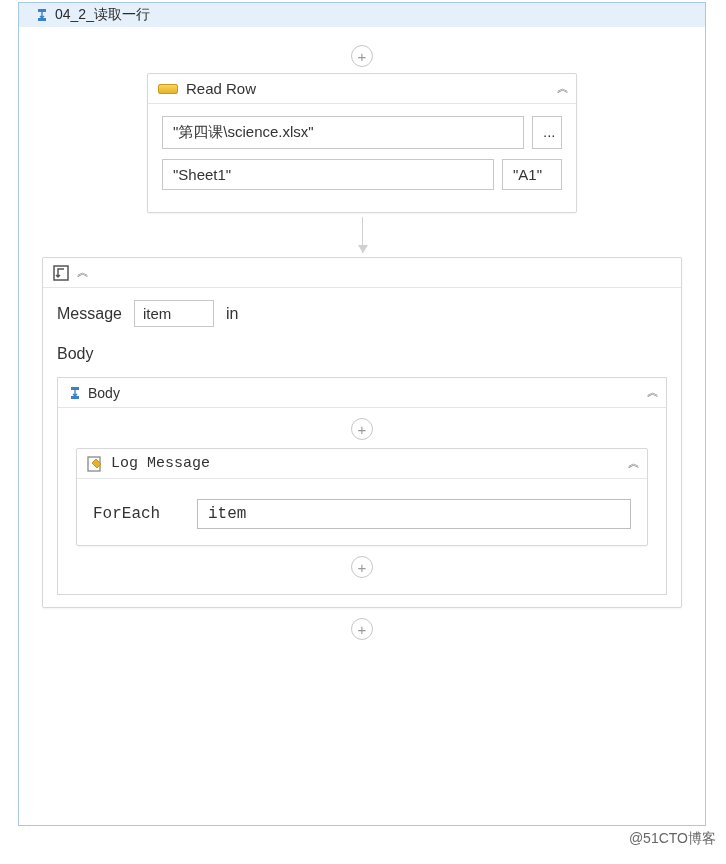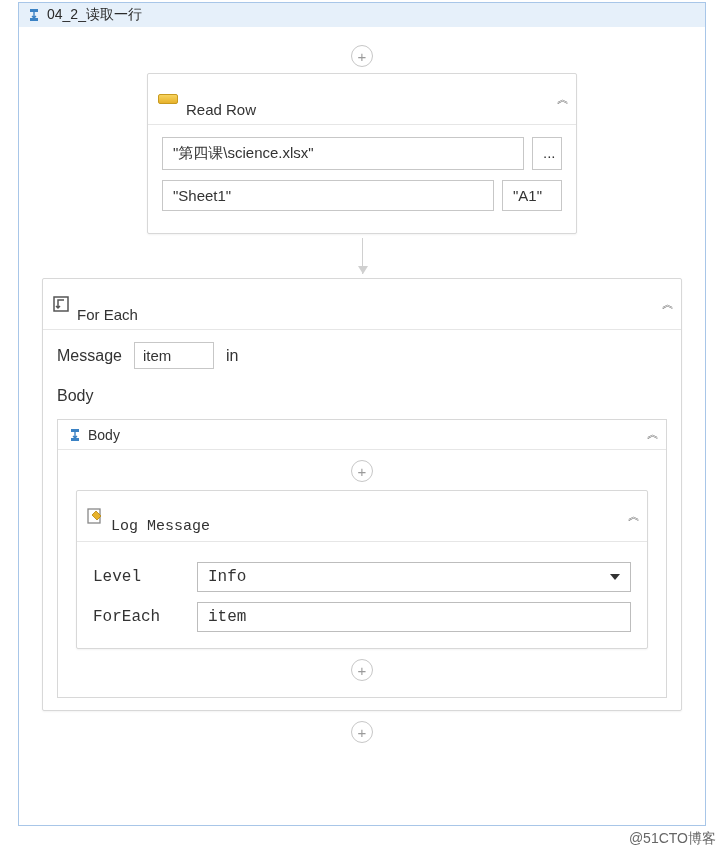--- a/index.html
+++ b/index.html
@@ -18,21 +18,21 @@
     position: absolute;
     left: 18px;
     top: 2px;
     width: 688px;
     height: 824px;
     display: flex;
     flex-direction: column;
   }
   .outer-header {
     background: #e6f0fa;
-    padding: 3px 8px;
+    padding: 3px 16px;
     display: flex;
     align-items: center;
     gap: 6px;
     color: #2a2a2a;
   }
   .sequence-icon {
     width: 14px; height: 14px;
     display: inline-flex; align-items:center; justify-content:center;
   }
   .outer-body {
@@ -64,21 +64,21 @@
   .card-narrow { width: 430px; }
   .card-mid   { width: 640px; }
   .card-header {
     display: flex;
     align-items: center;
     gap: 8px;
     padding: 6px 10px;
     border-bottom: 1px solid #e6e6e6;
     font-size: 15px;
   }
-  .card-header .title { flex: 1; margin-top: 21px; }
+  .card-header .title { flex: 1; }
   .collapse-icon {
     color: #777;
     font-size: 12px;
     letter-spacing: -3px;
   }
   .card-body { padding: 12px 14px; }
   .input-box {
     border: 1px solid #c7c7c7;
     padding: 6px 10px;
     font-size: 15px;
@@ -202,21 +202,20 @@
     <div class="connector"></div>
 
     <div class="card card-mid">
       <div class="card-header">
         <span class="icon-foreach">
           <svg width="16" height="16" viewBox="0 0 16 16">
             <rect x="1" y="1" width="14" height="14" fill="none" stroke="#555" stroke-width="1.5"></rect>
             <path d="M11 4 L5 4 L5 12 M3 10 L5 12 L7 10" stroke="#555" stroke-width="1.5" fill="none"></path>
           </svg>
         </span>
-        <span class="title">For Each</span>
         <span class="collapse-icon">︽</span>
       </div>
       <div class="card-body">
         <div class="foreach-row">
           <span>Message</span>
           <div class="input-box small">item</div>
           <span>in</span>
         </div>
         <div class="body-label">Body</div>
 
@@ -242,27 +241,20 @@
                   <svg width="16" height="16" viewBox="0 0 16 16">
                     <rect x="1" y="1" width="12" height="14" fill="none" stroke="#888" stroke-width="1.3"></rect>
                     <path d="M9 3 L14 8 L10 12 L5 7 Z" fill="#e7b22b" stroke="#b8860b" stroke-width="0.8"></path>
                   </svg>
                 </span>
                 <span class="title">Log Message</span>
                 <span class="collapse-icon">︽</span>
               </div>
               <div class="log-body">
                 <div class="form-row">
-                  <label>Level</label>
-                  <div class="select-box">
-                    <span>Info</span>
-                    <span class="caret-down"></span>
-                  </div>
-                </div>
-                <div class="form-row">
                   <label>ForEach</label>
                   <div class="text-input">
                     <span>item</span>
                   </div>
                 </div>
               </div>
             </div>
 
             <div style="height:10px"></div>
             <div class="plus-circle">+</div>

